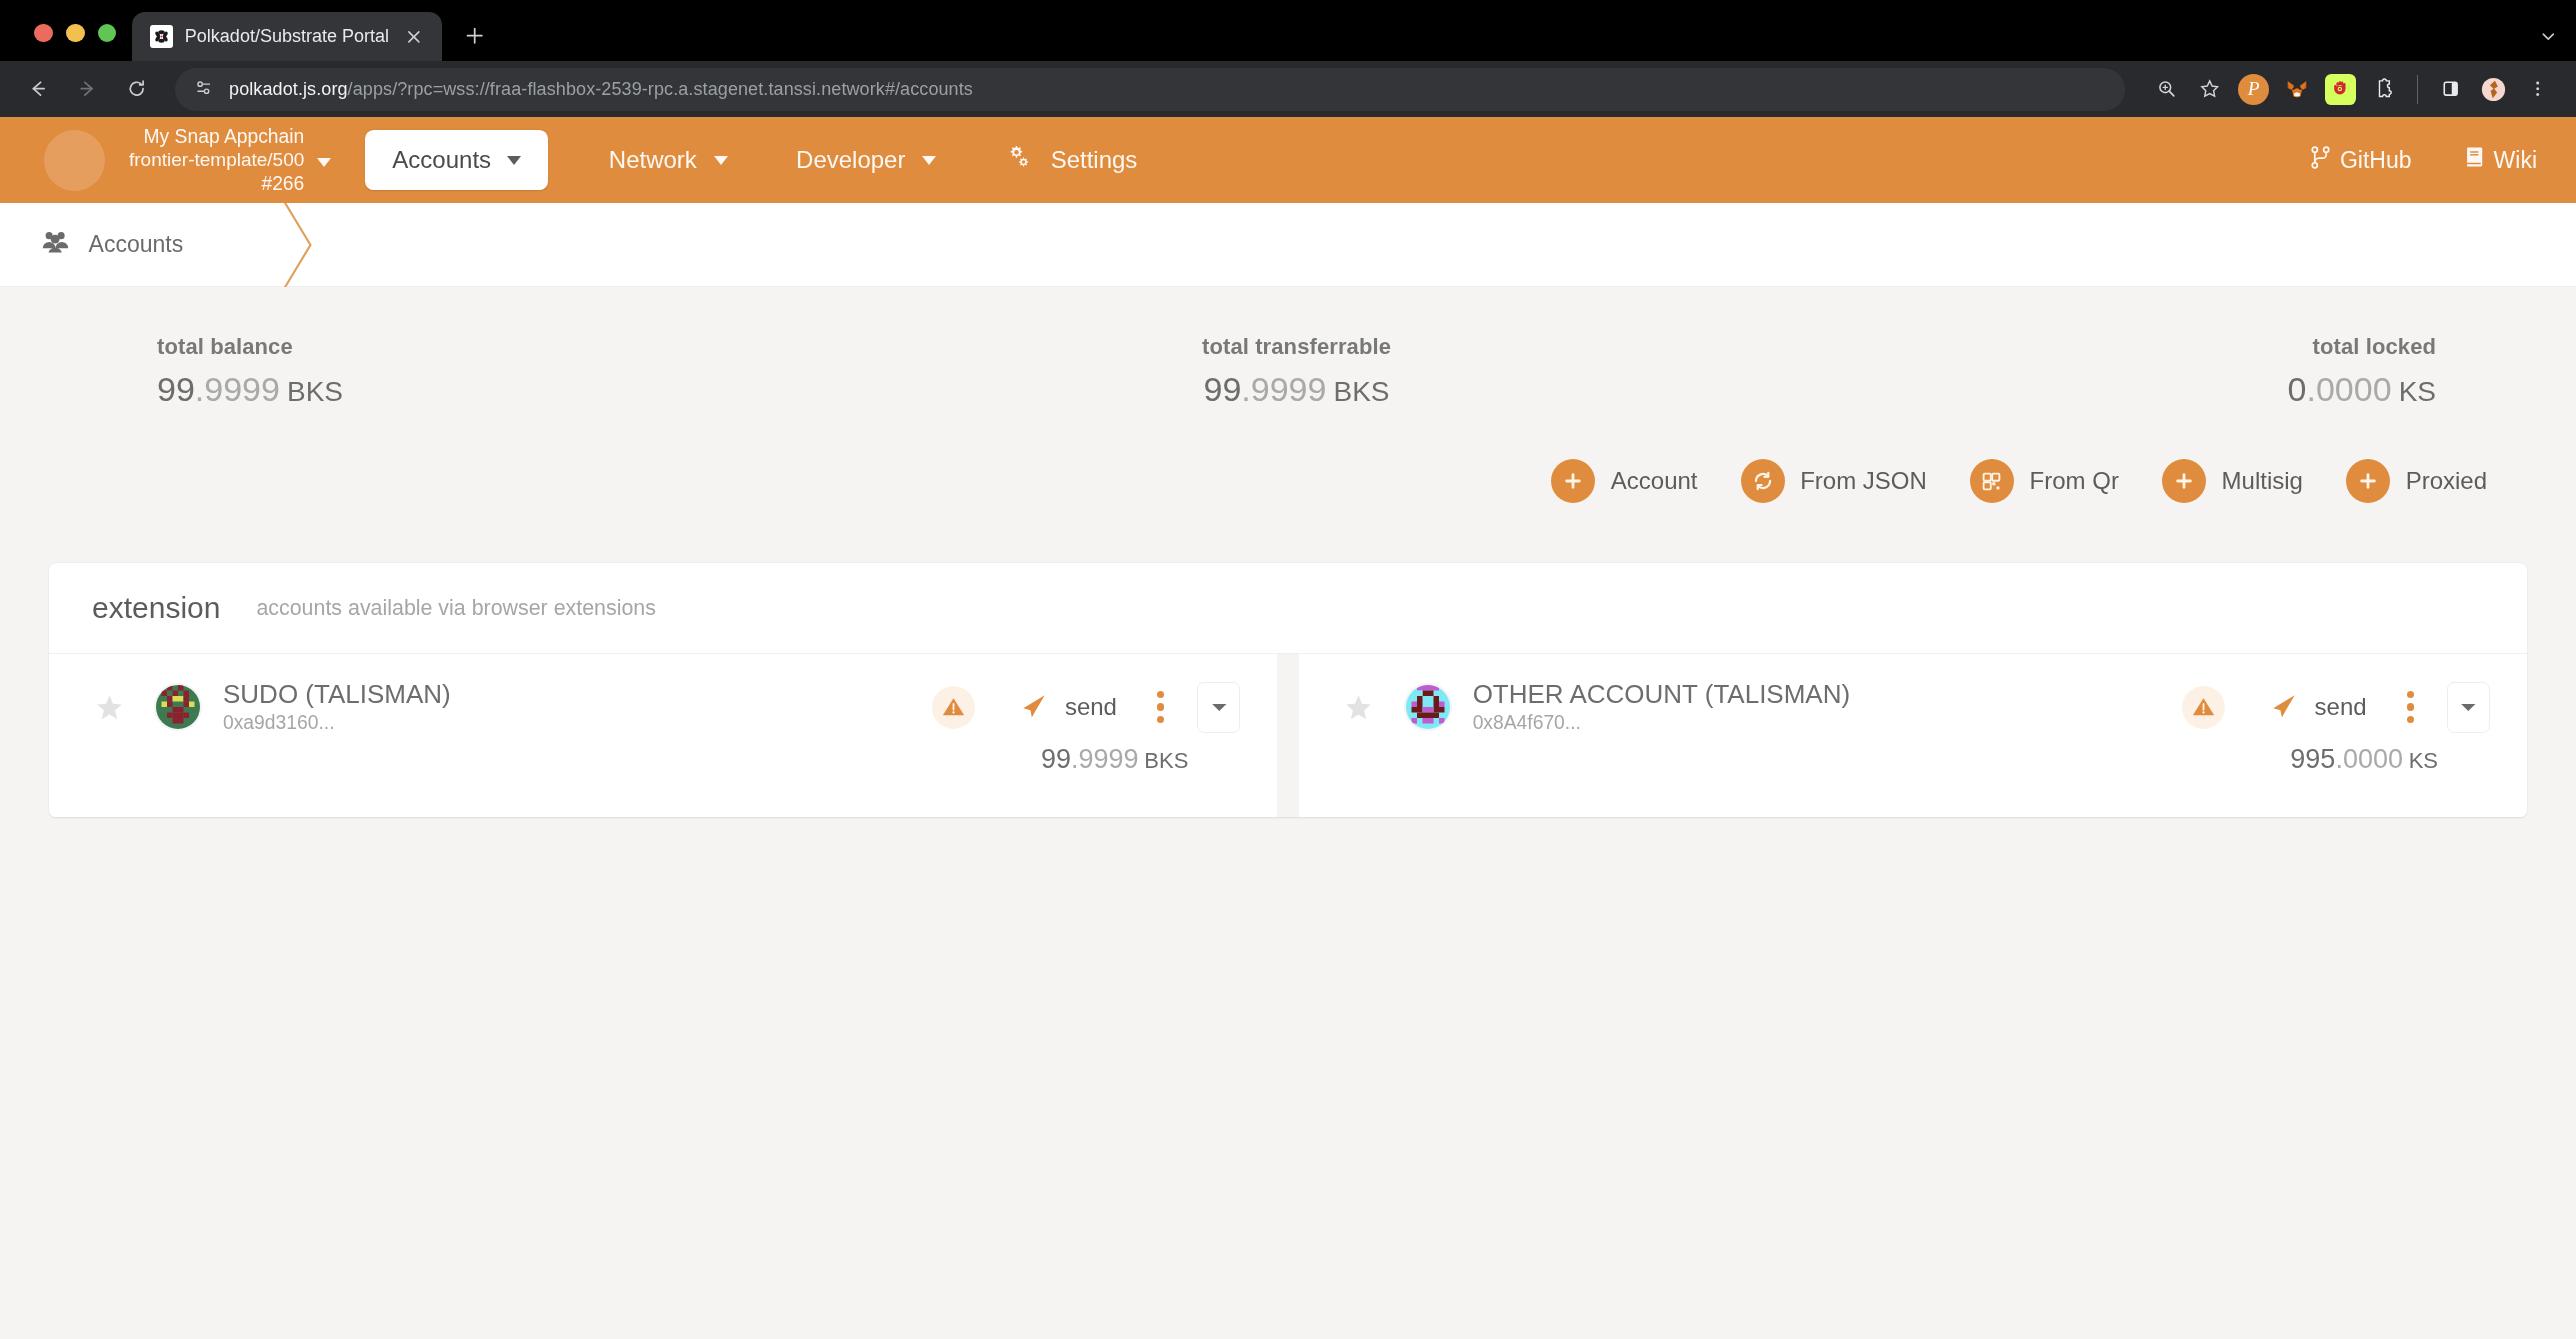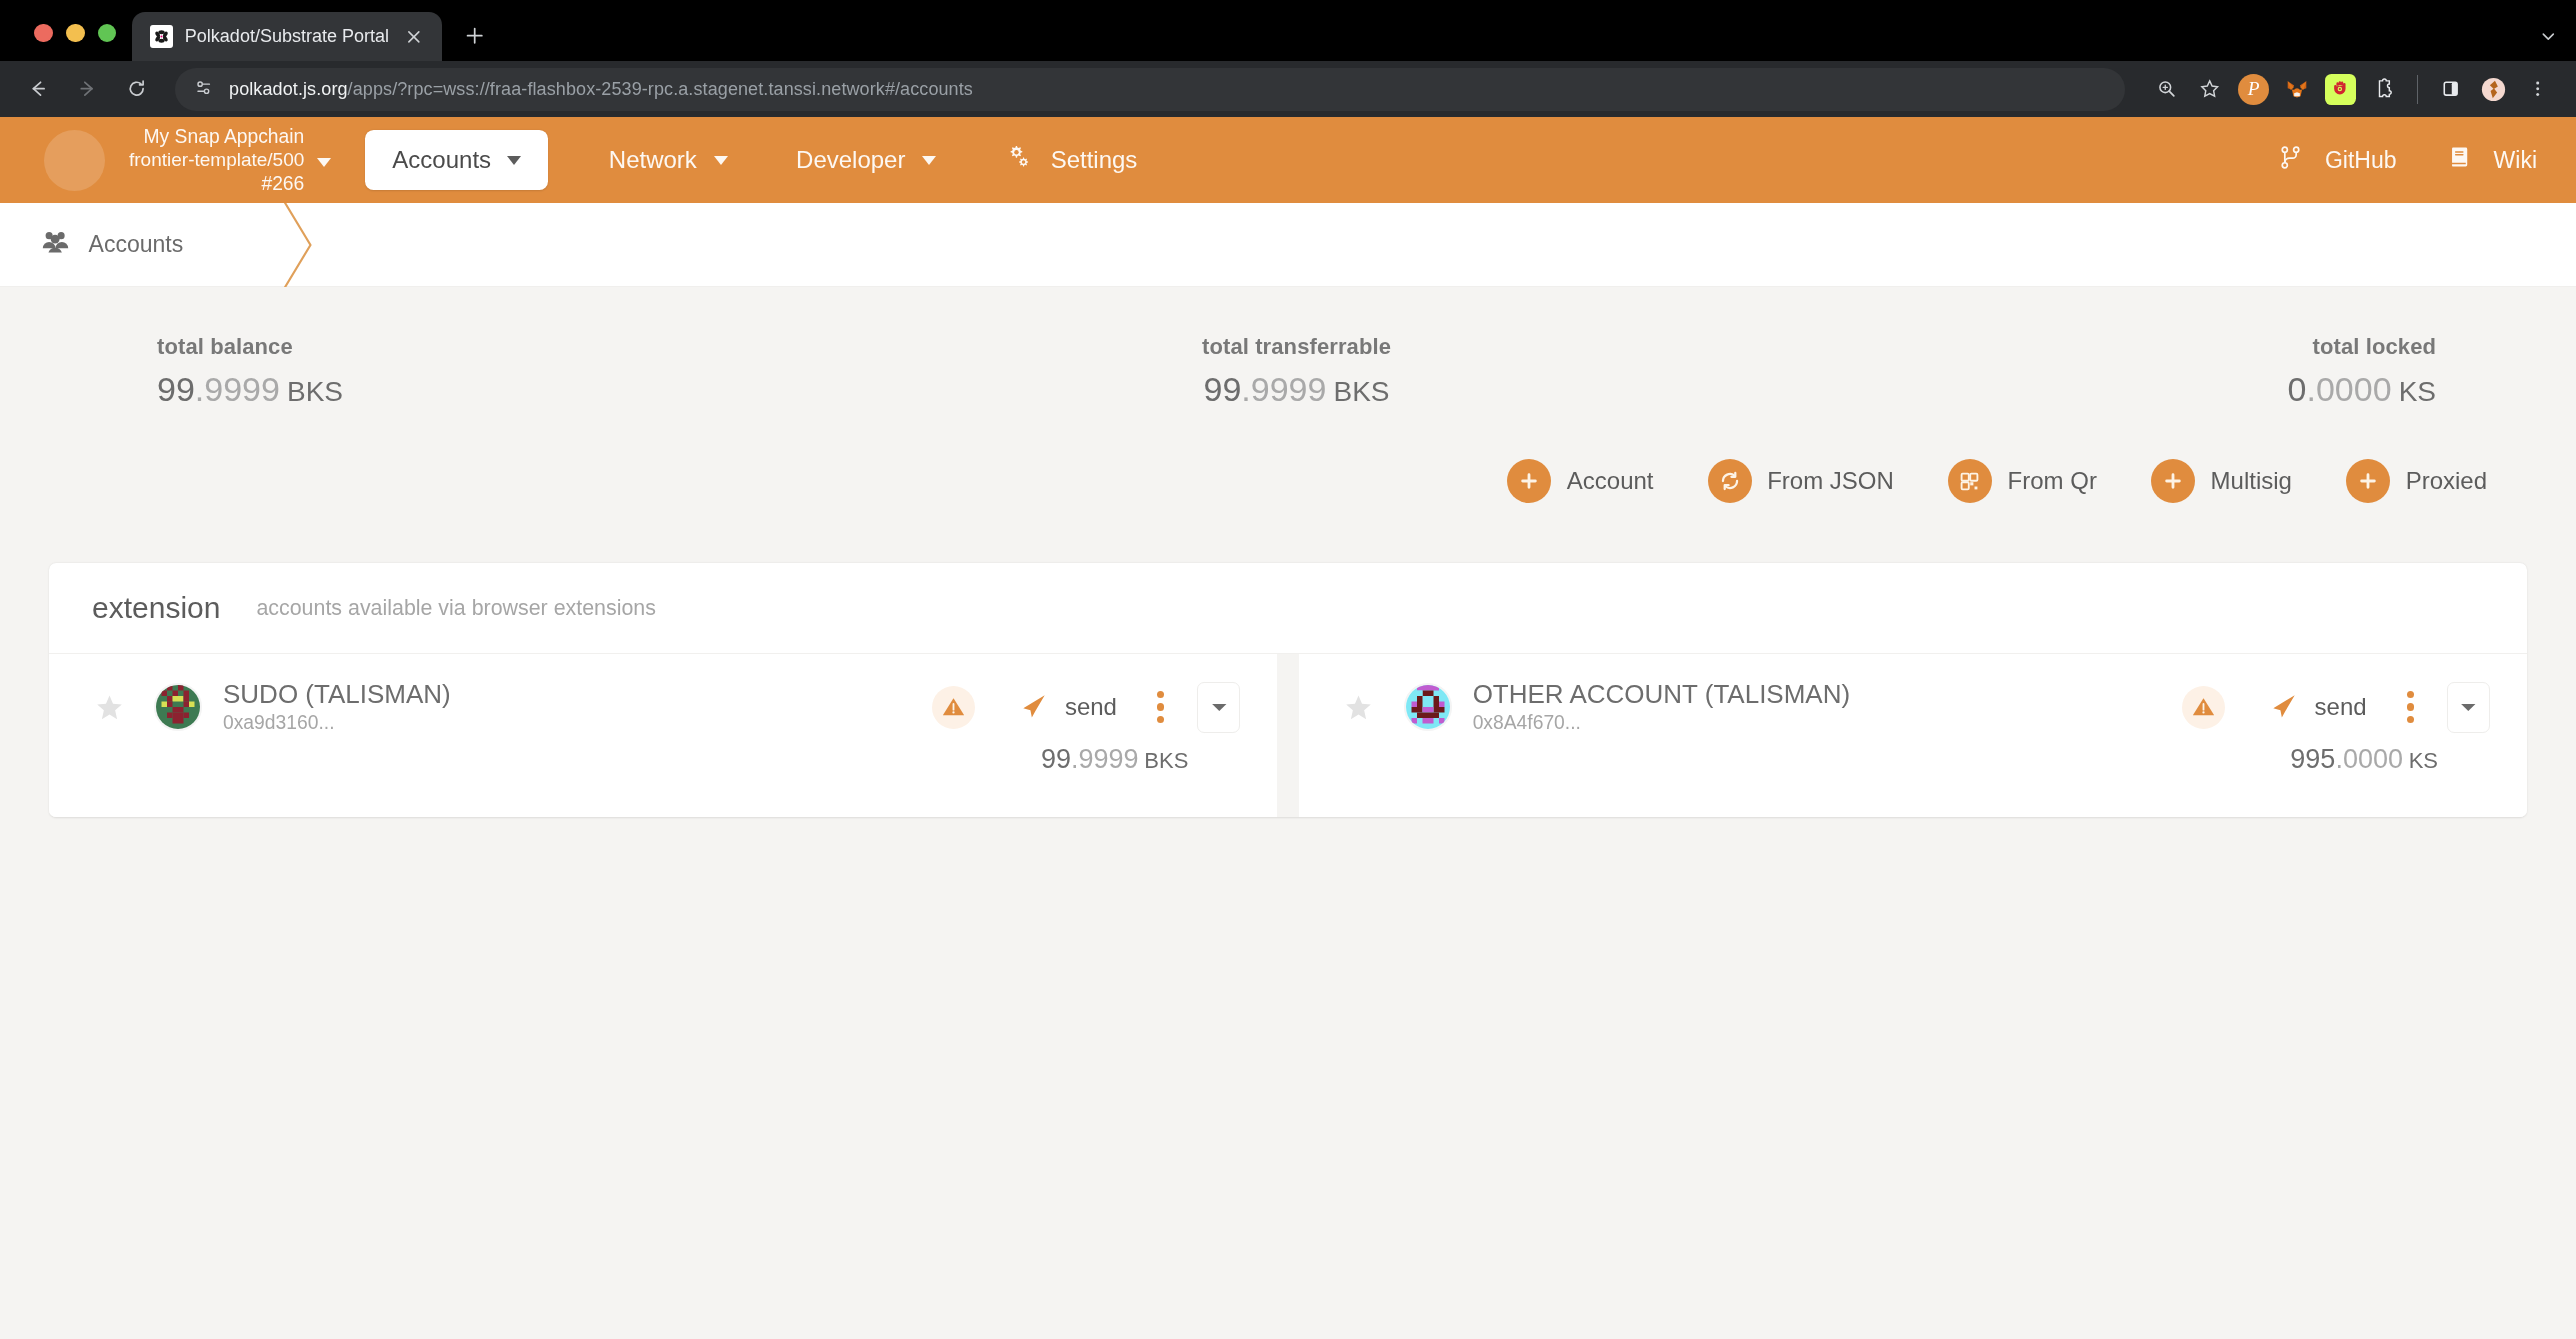--- a/index.html
+++ b/index.html
@@ -98,21 +98,21 @@
     height: 60px; display: flex; align-items: center; gap: 15.7px;
     padding: 0 27px; box-shadow: 0 0.7px 2.1px rgba(0,0,0,.12);
   }
   .nav-pill span { font-size: 24px; color: #4a4a4a; }
   .nav-item {
     display: flex; align-items: center; gap: 17px; margin-left: 54px;
     height: 60px; padding: 0 7.1px;
   }
   .nav-item span { font-size: 24px; color: #fdf8f3; }
   .nav-right { margin-left: auto; display: flex; align-items: center; gap: 50px; }
-  .nav-link { display: flex; align-items: center; gap: 21px; }
+  .nav-link { display: flex; align-items: center; gap: 6px; }
   .nav-link span { font-size: 23px; color: #fdf8f3; }
 
   .tabrow {
     height: 84px; background: #ffffff; display: flex; align-items: center;
     position: relative; border-bottom: 0.7px solid #f0efed;
   }
   .crumb {
     display: flex; align-items: center; gap: 18.6px; padding-left: 41px;
     width: 279px; height: 84px;
   }
@@ -141,21 +141,21 @@
   .sumcell:first-child { text-align: left; padding-left: 71px; }
   .sumcell:last-child { text-align: right; padding-right: 54px; }
   .sum-label { font-size: 22px; color: #787878; font-weight: bold; letter-spacing: 0.1px; }
   .sum-value { margin-top: 10px; font-size: 34px; color: #6d6d6d; font-weight: 300; white-space: nowrap; }
   .sum-value .int { color: #6d6d6d; }
   .sum-value .dec { color: #a9a9a9; }
   .sum-value .unit { font-size: 28px; color: #6d6d6d; margin-left: 7.1px; }
 
   .actions {
     display: flex; justify-content: flex-end; align-items: center;
-    gap: 54px; padding: 50px 89px 0 0;
+    gap: 43px; padding: 50px 89px 0 0;
   }
   .action { display: flex; align-items: center; gap: 15.7px; }
   .action-circle {
     width: 44px; height: 44px; border-radius: 50%; background: #e08c3e;
     display: flex; align-items: center; justify-content: center; flex: none;
   }
   .action-label { font-size: 24px; color: #5c5c5c; }
 
   .panel {
     margin: 60px 49px 0 49px; background: #ffffff;

